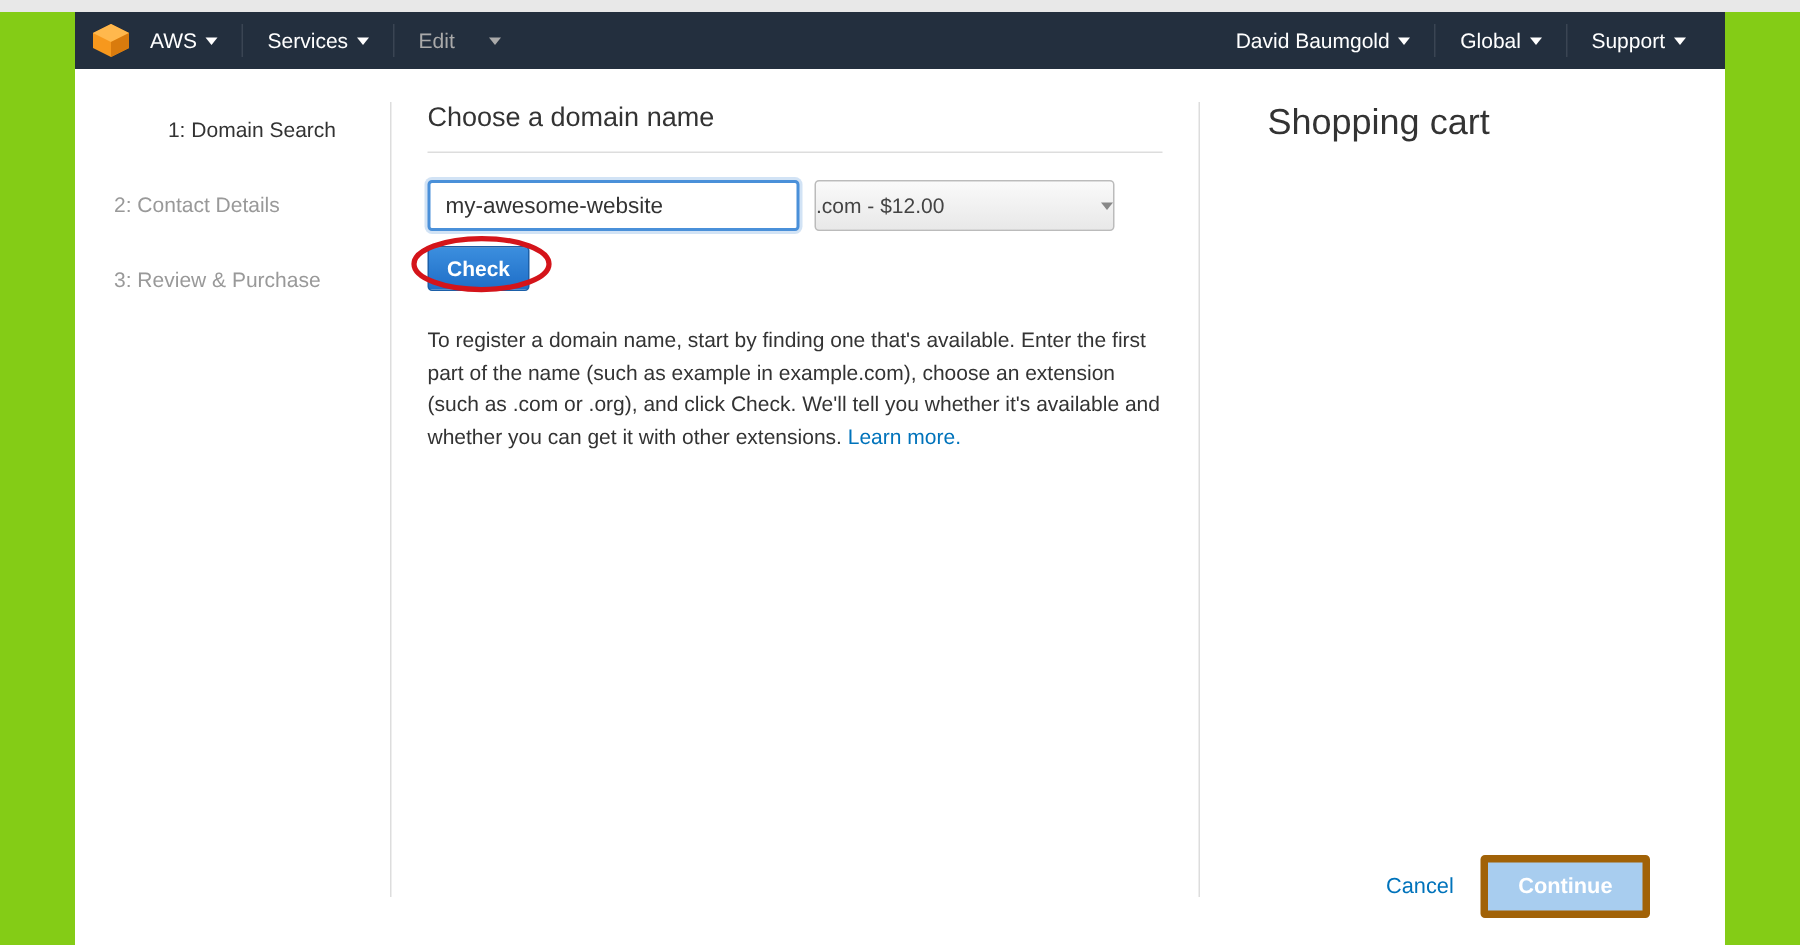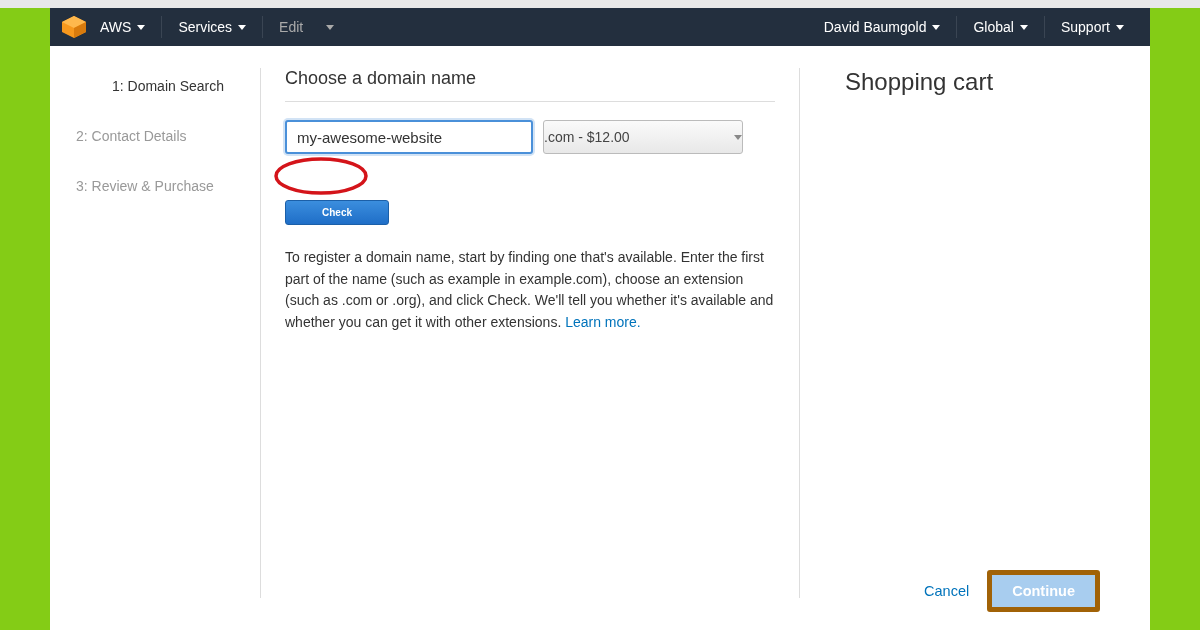--- a/index.html
+++ b/index.html
@@ -19,21 +19,21 @@
     .sidebar { width: 210px; padding: 0 0 0 26px; }
     .step { font-size: 14px; color: #999; padding: 10px 0 24px 0; cursor: pointer; }
     .step.active { color: #333; font-weight: normal; text-align: center; }
     .main { flex: 0 0 540px; border-left: 1px solid #ddd; border-right: 1px solid #ddd; padding: 0 24px; height: 530px; }
     .main h1 { font-size: 18px; font-weight: 400; color: #333; padding-bottom: 12px; border-bottom: 1px solid #ddd; margin-bottom: 18px; }
     .search-row { display: flex; gap: 10px; align-items: center; }
     .domain-input { width: 248px; height: 34px; padding: 4px 10px; font-size: 15px; border: 2px solid #4a90d9; border-radius: 3px; outline: none; color: #333; box-shadow: 0 0 0 2px rgba(74,144,217,0.25); }
     .tld-select { width: 200px; height: 34px; padding: 4px 0; font-size: 14px; border: 1px solid #bbb; border-radius: 3px; background: linear-gradient(#fafafa, #e8e8e8); display: flex; align-items: center; justify-content: space-between; cursor: pointer; color: #444; }
     .tld-caret { width: 0; height: 0; border-left: 4px solid transparent; border-right: 4px solid transparent; border-top: 5px solid #888; }
     .check-row { margin-top: 10px; position: relative; display: inline-block; }
-    .check-btn { background: linear-gradient(#3b8ede, #1f6ec7); color: #fff; border: 1px solid #1b5fa8; border-radius: 3px; padding: 6px 36px; font-size: 10px; font-weight: bold; cursor: pointer; margin-top: 36px; }
+    .check-btn { background: linear-gradient(#3b8ede, #1f6ec7); color: #fff; border: 1px solid #1b5fa8; border-radius: 3px; padding: 6px 12px; font-size: 14px; font-weight: bold; cursor: pointer; }
     .red-circle { position: absolute; left: -14px; top: -8px; width: 100px; height: 40px; pointer-events: none; }
     .help-text { margin-top: 22px; font-size: 14px; color: #333; line-height: 1.55; }
     .help-text a { color: #0073bb; text-decoration: none; }
     .cart { flex: 1; padding: 0 24px; }
     .cart h2 { font-size: 24px; font-weight: 400; color: #333; margin-left: 21px; }
     .footer-actions { position: absolute; bottom: 16px; right: 50px; display: flex; align-items: center; gap: 18px; }
     .cancel-link { color: #0073bb; font-size: 14.5px; cursor: pointer; }
     .continue-btn { background: #a8cdef; color: #fff; border: 5px solid #a16207; border-radius: 3px; padding: 8px 20px; font-size: 14.5px; font-weight: bold; cursor: pointer; }
   </style>
 </head>

